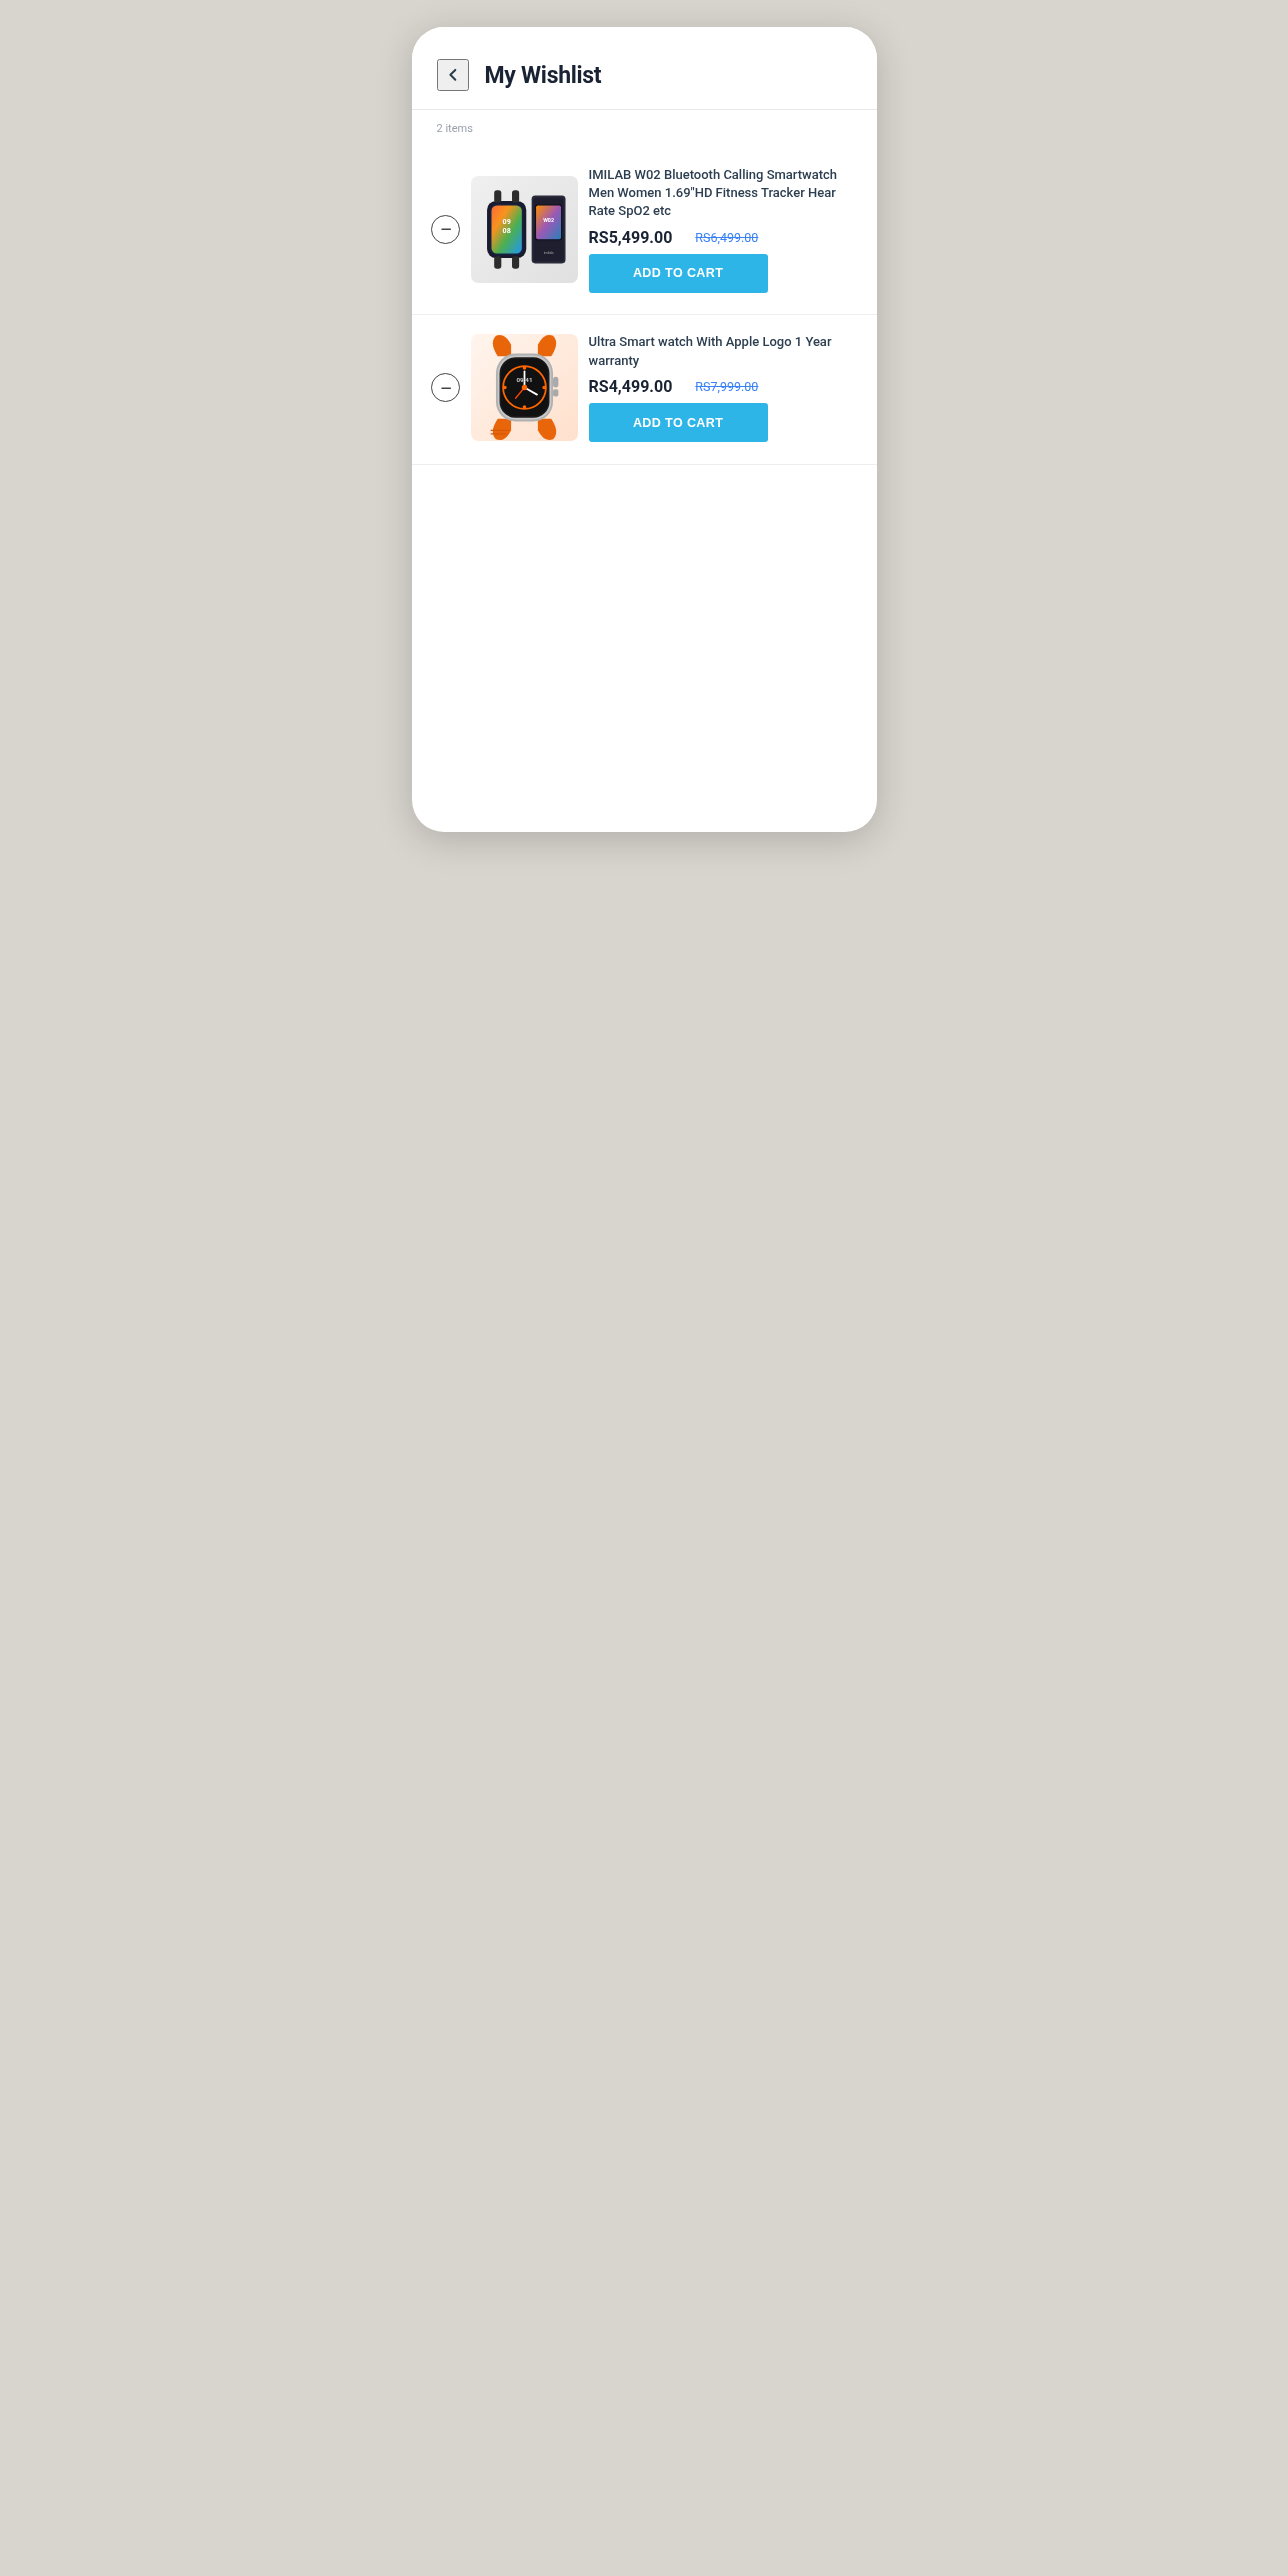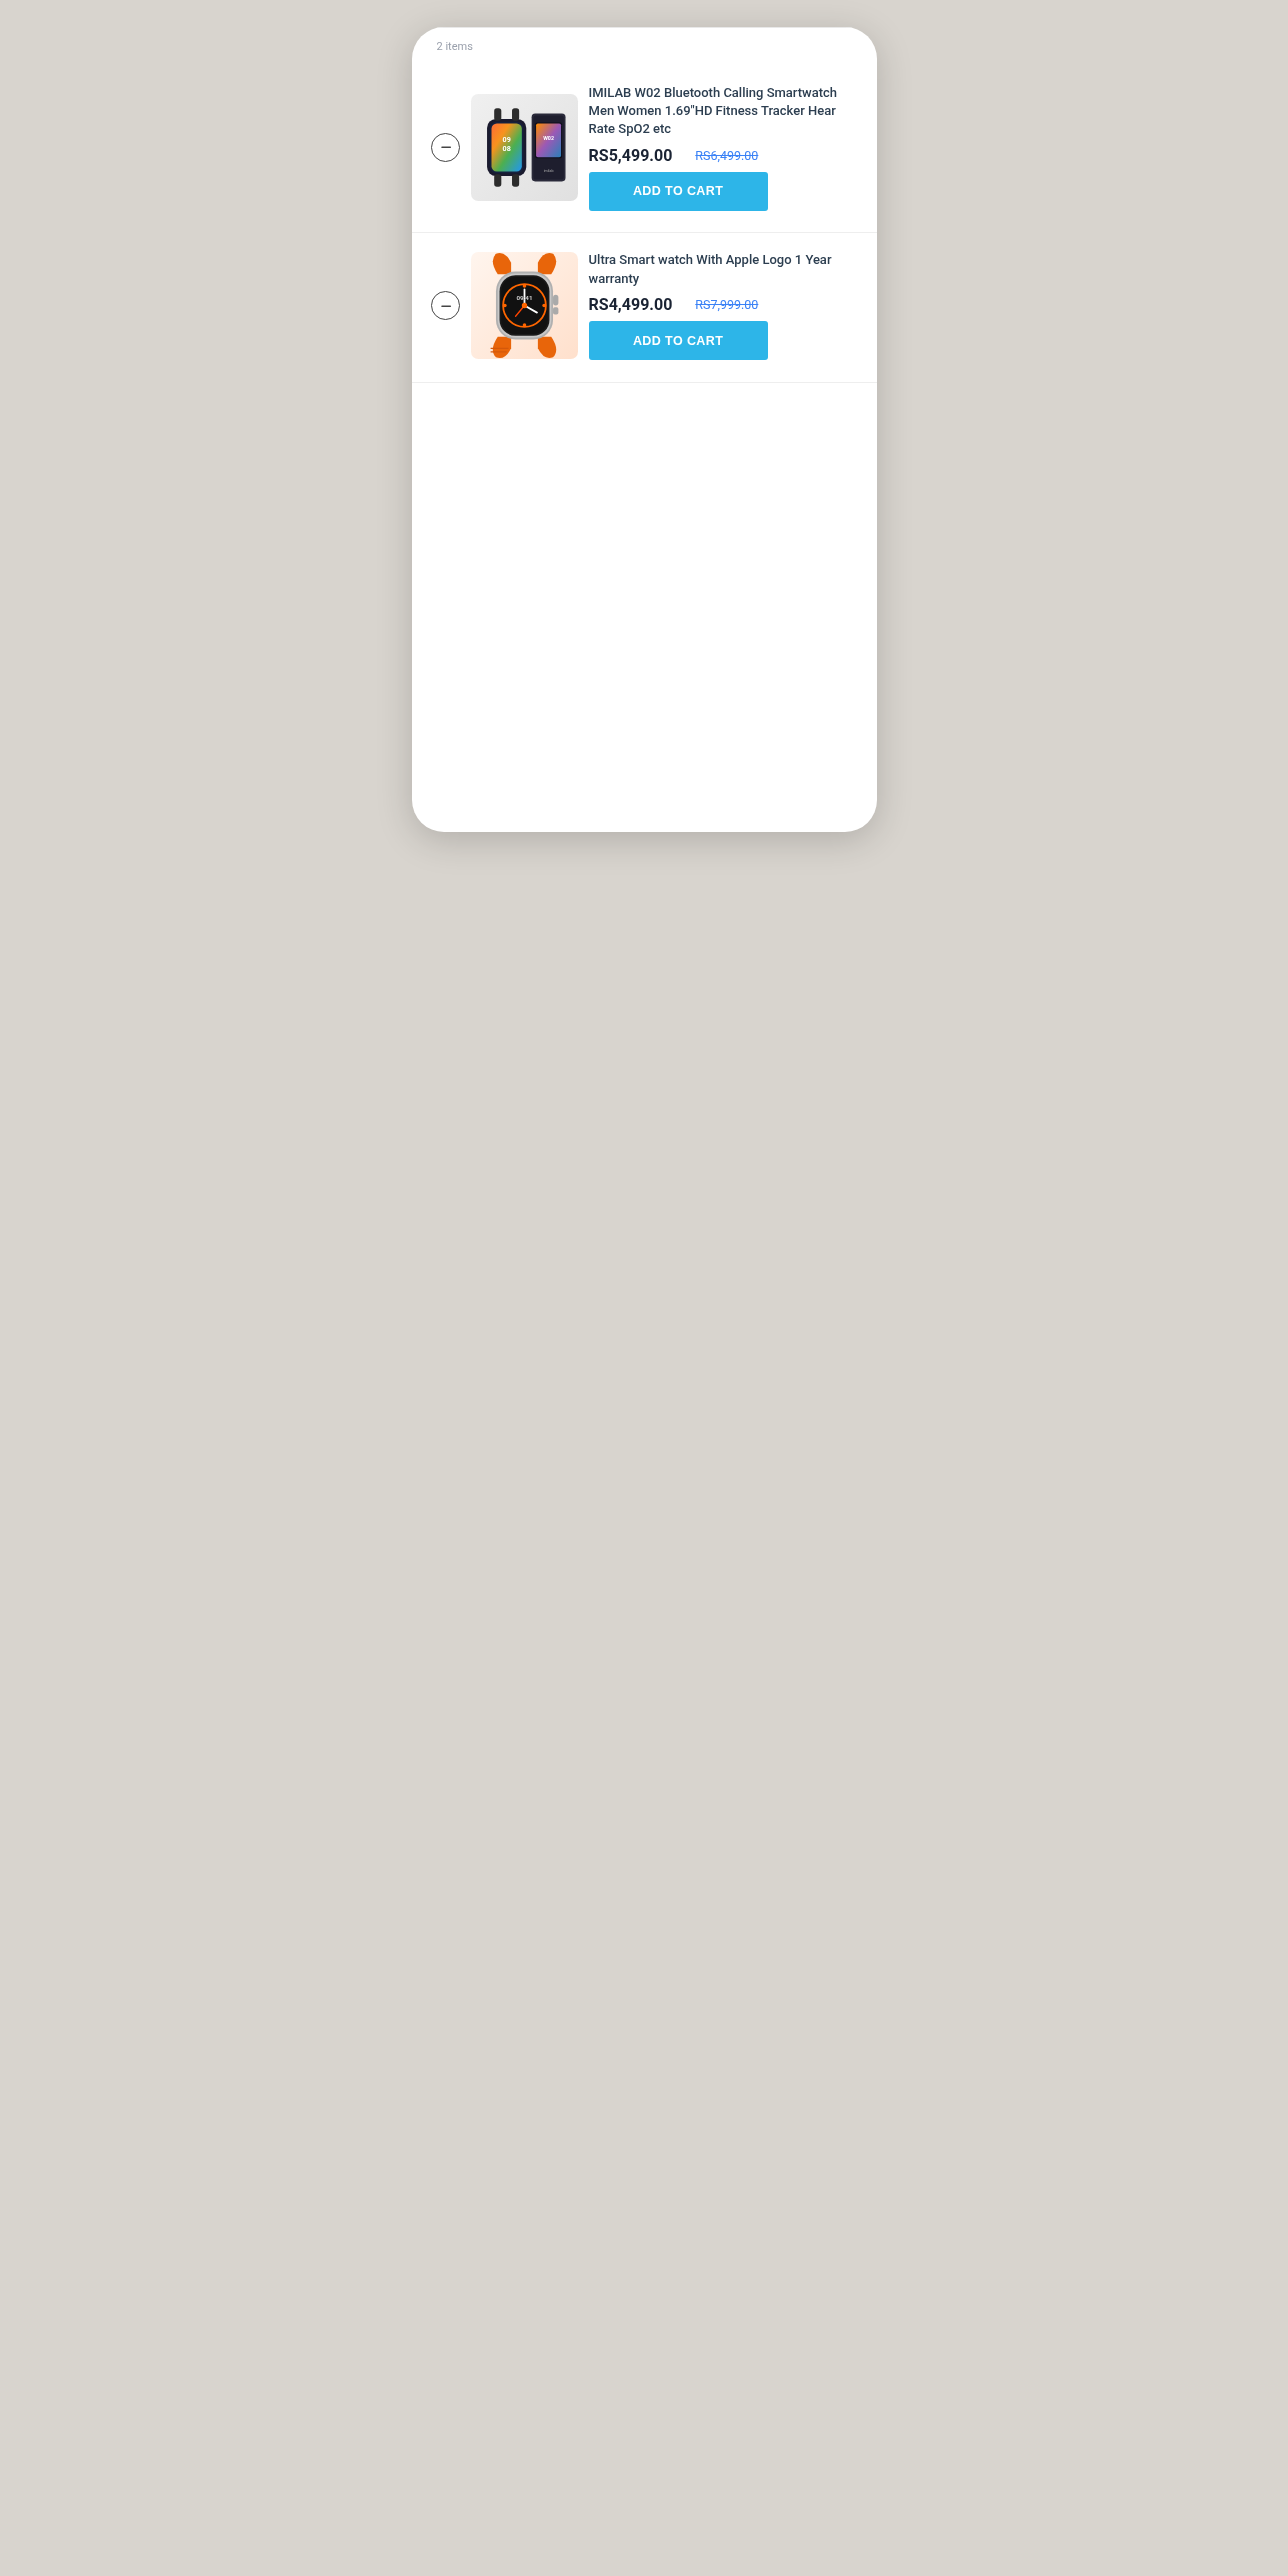--- a/index.html
+++ b/index.html
@@ -179,20 +179,28 @@
       width: 100%;
       height: 100%;
     }
 
   </style>
 </head>
 <body>
 
 <div class="phone-container">
 
+  <div class="header">
+    <button class="back-btn" aria-label="Go back">
+      <svg viewBox="0 0 24 24" fill="none" stroke="#2c3e50" stroke-width="2.5" stroke-linecap="round" stroke-linejoin="round">
+        <polyline points="15 18 9 12 15 6"></polyline>
+      </svg>
+    </button>
+    <span class="header-title">My Wishlist</span>
+  </div>
 
   <div class="divider"></div>
 
   <div class="items-count">2 items</div>
 
   <div class="wishlist-list">
 
     <div class="wishlist-item">
       <button class="remove-btn" aria-label="Remove item">
         <svg viewBox="0 0 24 24" fill="none" stroke="currentColor" stroke-width="2.5" stroke-linecap="round">

